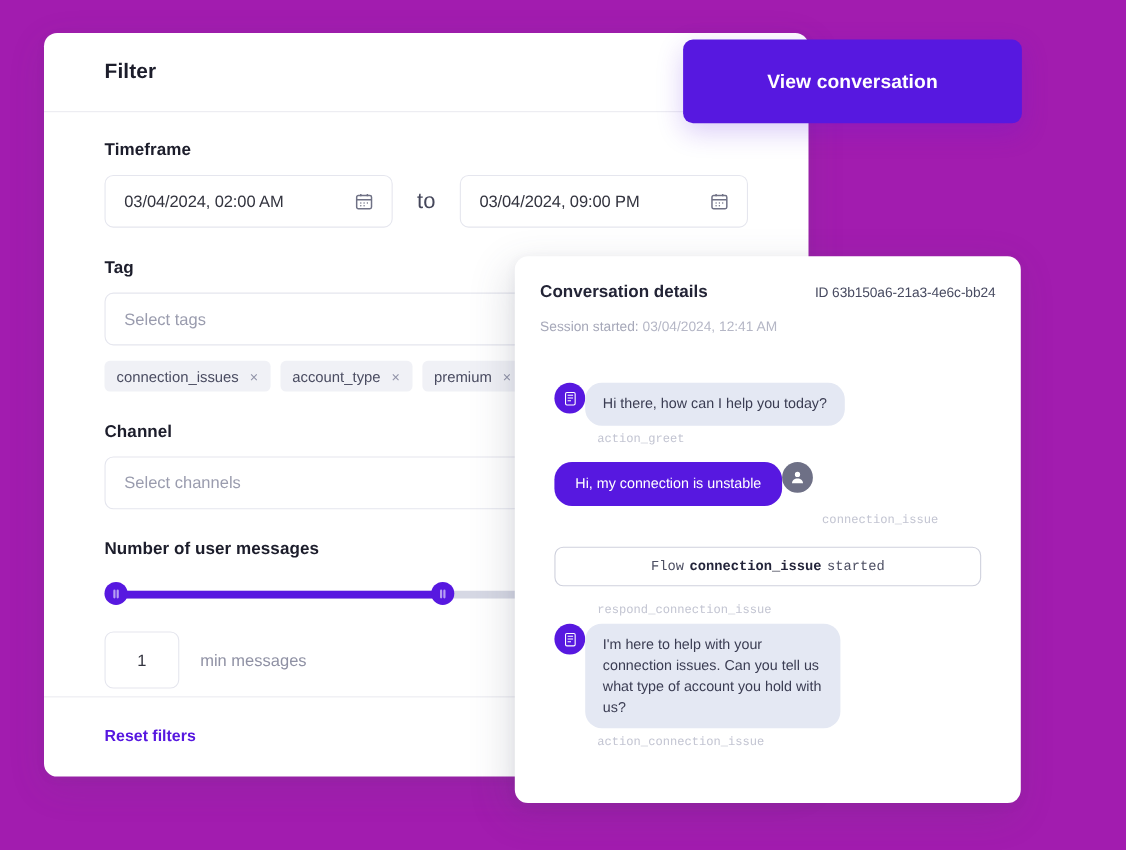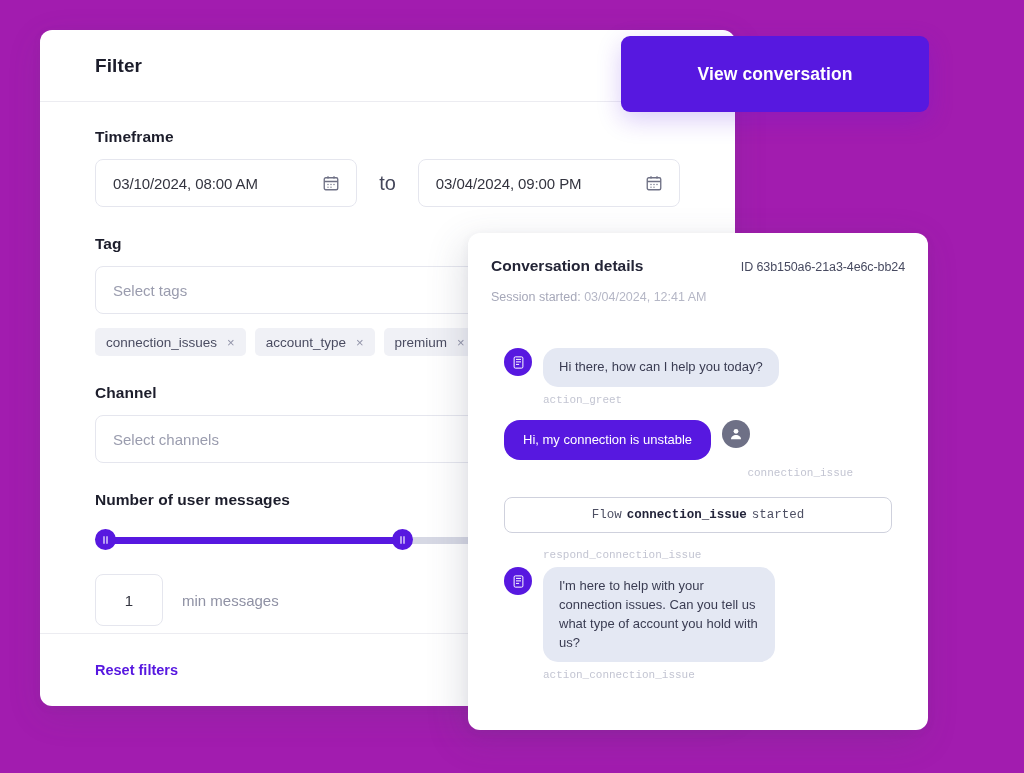--- a/index.html
+++ b/index.html
@@ -140,21 +140,21 @@
 
   .chat-area {
     position: absolute; left: 14px; top: 89px;
     width: 432px; height: 394px;
     background: #fff; border-radius: 10px;
     padding: 26px 22px 0 22px;
     overflow: hidden;
   }
 
   .msg-block { margin-bottom: 4px; }
-  .msg-line { display: flex; align-items: flex-start; gap: 11px; }
+  .msg-line { display: flex; align-items: flex-start; }
   .msg-line.right { justify-content: flex-start; }
 
   .avatar { width: 28px; height: 28px; border-radius: 50%; flex: none;
             display: flex; align-items: center; justify-content: center; }
   .avatar.bot { background: #5718e0; }
   .avatar.user { background: #6e7086; }
 
   .bubble-bot {
     background: #e4e8f3; color: #3a3c52;
     border-radius: 15px; padding: 10px 16px;
@@ -192,21 +192,21 @@
     <div class="filter-header">
       <div class="filter-title">Filter</div>
     </div>
 
     <div class="filter-body">
 
       <div>
         <div class="field-label">Timeframe</div>
         <div class="timeframe-row">
           <div class="date-input">
-            <span class="date-text">03/10/2024, 08:00 AM</span>
+            <span class="date-text">03/04/2024, 02:00 AM</span>
             <span class="cal-icon">
               <svg viewBox="0 0 24 24" width="18" height="18" fill="none" stroke="currentColor" stroke-width="1.8">
                 <rect x="3" y="5" width="18" height="16" rx="2"></rect>
                 <line x1="3" y1="10" x2="21" y2="10"></line>
                 <line x1="8" y1="3" x2="8" y2="6"></line>
                 <line x1="16" y1="3" x2="16" y2="6"></line>
                 <circle cx="8" cy="14" r="0.9" fill="currentColor" stroke="none"></circle>
                 <circle cx="12" cy="14" r="0.9" fill="currentColor" stroke="none"></circle>
                 <circle cx="16" cy="14" r="0.9" fill="currentColor" stroke="none"></circle>
                 <circle cx="8" cy="17.5" r="0.9" fill="currentColor" stroke="none"></circle>

